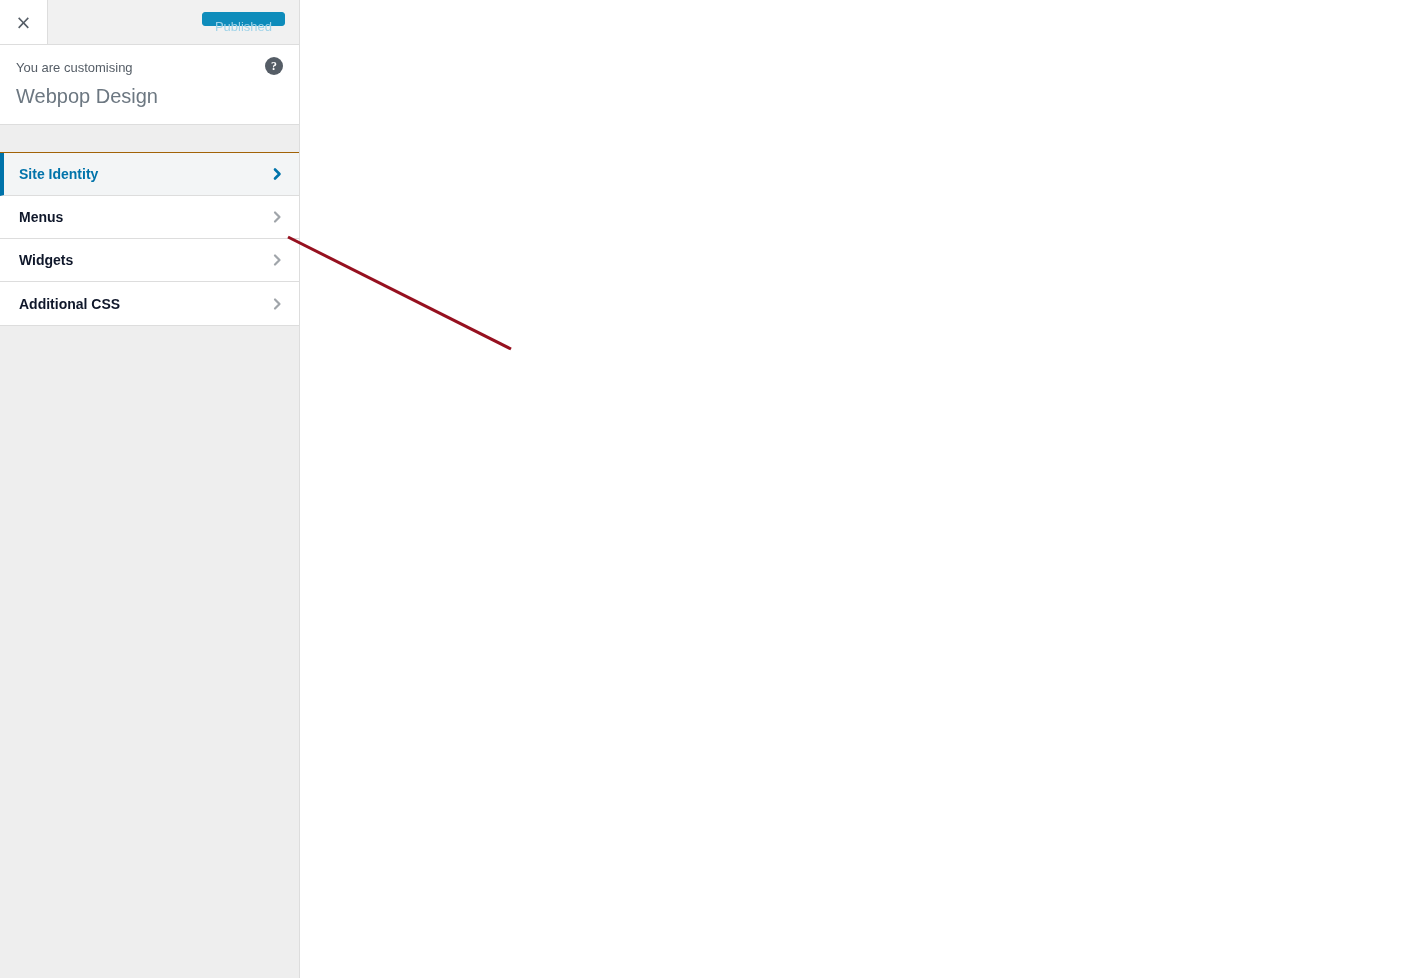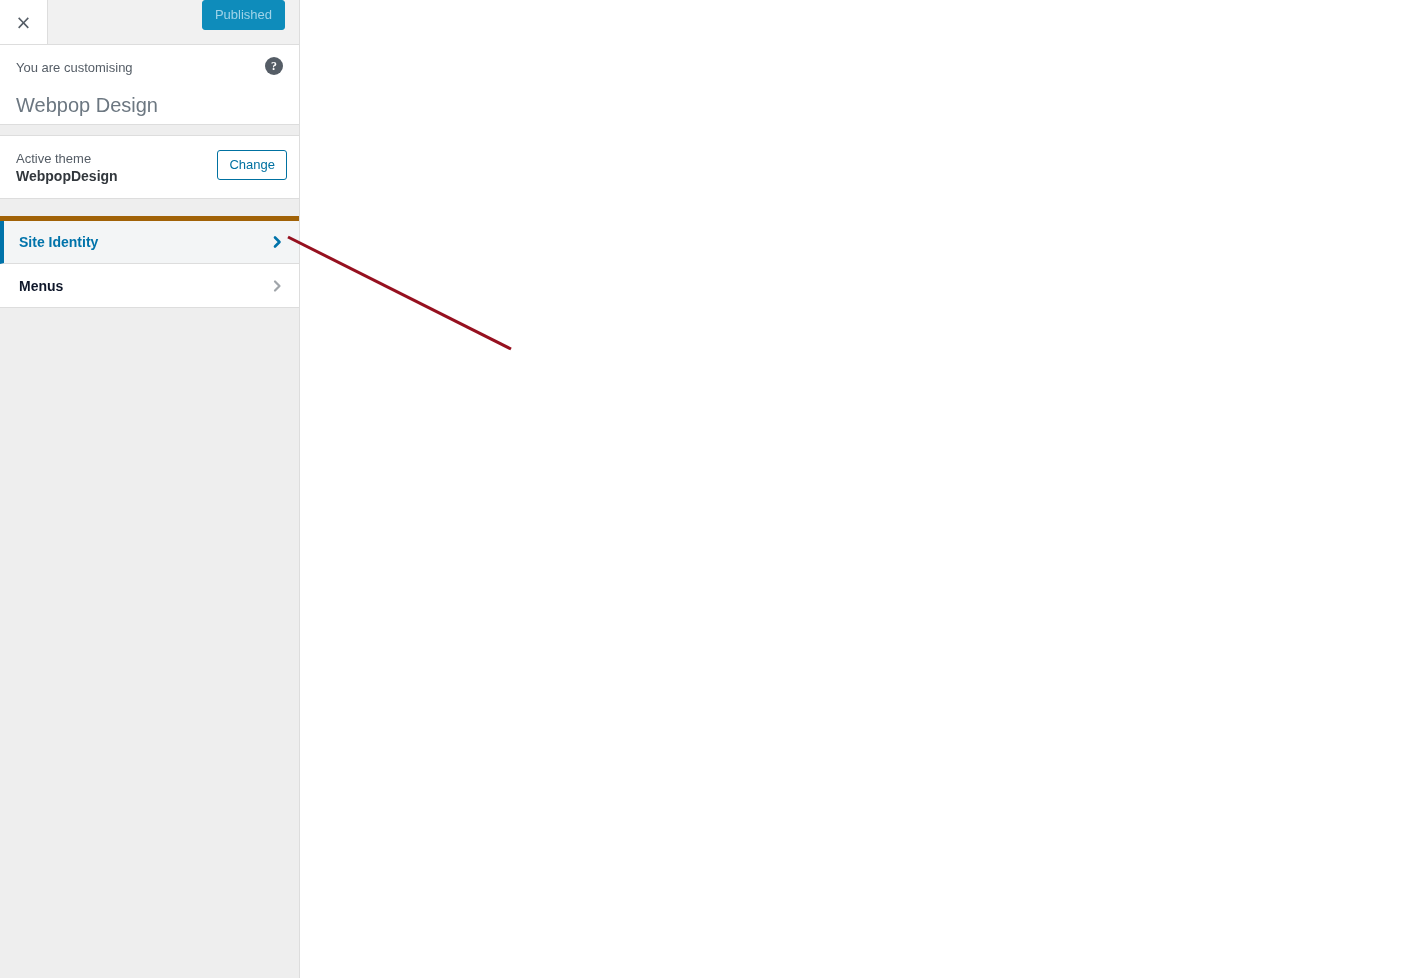--- a/index.html
+++ b/index.html
@@ -53,22 +53,22 @@
   }
   .close-button .x-glyph {
     font-size: 19px;
     line-height: 1;
     color: #555d66;
     font-family: "DejaVu Sans", sans-serif;
   }
   .save-button {
     position: absolute;
     right: 14px;
-    top: 0;
-    height: 30px;
+    top: 12px;
+    height: 14px;
     padding: 0 12px;
     background: #0e8cbb;
     color: #9fd3e8;
     border: 1px solid #0e8cbb;
     border-radius: 3px;
     font-size: 13px;
     font-family: "Liberation Sans", sans-serif;
     cursor: default;
     line-height: 28px;
     box-sizing: border-box;
@@ -86,21 +86,21 @@
   .customize-info .preview-notice {
     font-size: 13px;
     color: #555d66;
     line-height: 18px;
   }
   .customize-info .panel-title {
     font-size: 20px;
     font-weight: 300;
     color: #6c7781;
     line-height: 26px;
-    margin-top: 15px;
+    margin-top: 6px;
     font-family: "Liberation Sans", sans-serif;
   }
   .help-toggle {
     position: absolute;
     right: 14px;
     top: 11px;
     width: 20px;
     height: 20px;
     border: none;
     background: transparent;
@@ -165,21 +165,21 @@
     font-size: 13px;
     line-height: 28px;
     font-family: "Liberation Sans", sans-serif;
     cursor: pointer;
     box-sizing: border-box;
   }
 
   
   .customize-menu {
     background: #ffffff;
-    border-top: 5px solid #a16207;
+    border-top: 1px solid #a16207;
     border-bottom: 1px solid #dddddd;
   }
   .menu-item {
     position: relative;
     display: flex;
     align-items: center;
     height: 43px;
     padding: 0 30px 0 19px;
     border-bottom: 1px solid #dddddd;
     background: #ffffff;
@@ -271,25 +271,20 @@
   <div class="customize-info">
     <div class="preview-notice">You are customising</div>
     <div class="panel-title">Webpop Design</div>
     <button class="help-toggle">
       <span class="help-circle">?</span>
     </button>
   </div>
 
   <div class="panel-gap"></div>
 
-  <div class="themes-section">
-    <div class="theme-label">Active theme</div>
-    <div class="theme-name">WebpopDesign</div>
-    <button class="change-theme-button">Change</button>
-  </div>
 
   <div class="panel-gap-large"></div>
 
   <div class="customize-menu">
 
     <div class="menu-item is-active">
       <span class="menu-label">Site Identity</span>
       <span class="chevron">
         <svg width="14" height="14" viewBox="0 0 14 14" aria-hidden="true">
             <path d="M5 2.5 L9.5 7 L5 11.5"></path>
@@ -299,22 +294,38 @@
 
     <div class="menu-item">
       <span class="menu-label">Menus</span>
       <span class="chevron">
         <svg width="14" height="14" viewBox="0 0 14 14" aria-hidden="true">
             <path d="M5 2.5 L9.5 7 L5 11.5"></path>
           </svg>
       </span>
     </div>
 
-
-
+    <div class="menu-item">
+      <span class="menu-label">Widgets</span>
+      <span class="chevron">
+        <svg width="14" height="14" viewBox="0 0 14 14" aria-hidden="true">
+            <path d="M5 2.5 L9.5 7 L5 11.5"></path>
+          </svg>
+      </span>
+    </div>
+
+
+    <div class="menu-item">
+      <span class="menu-label">Additional CSS</span>
+      <span class="chevron">
+        <svg width="14" height="14" viewBox="0 0 14 14" aria-hidden="true">
+            <path d="M5 2.5 L9.5 7 L5 11.5"></path>
+          </svg>
+      </span>
+    </div>
 
   </div>
 
   <div class="sidebar-filler"></div>
 </div>
 
 <div id="customize-preview"></div>
 
 <svg id="annotation-layer">
   <line x1="288" y1="237" x2="511" y2="349" stroke="#96101f" stroke-width="3" stroke-linecap="butt"></line>

